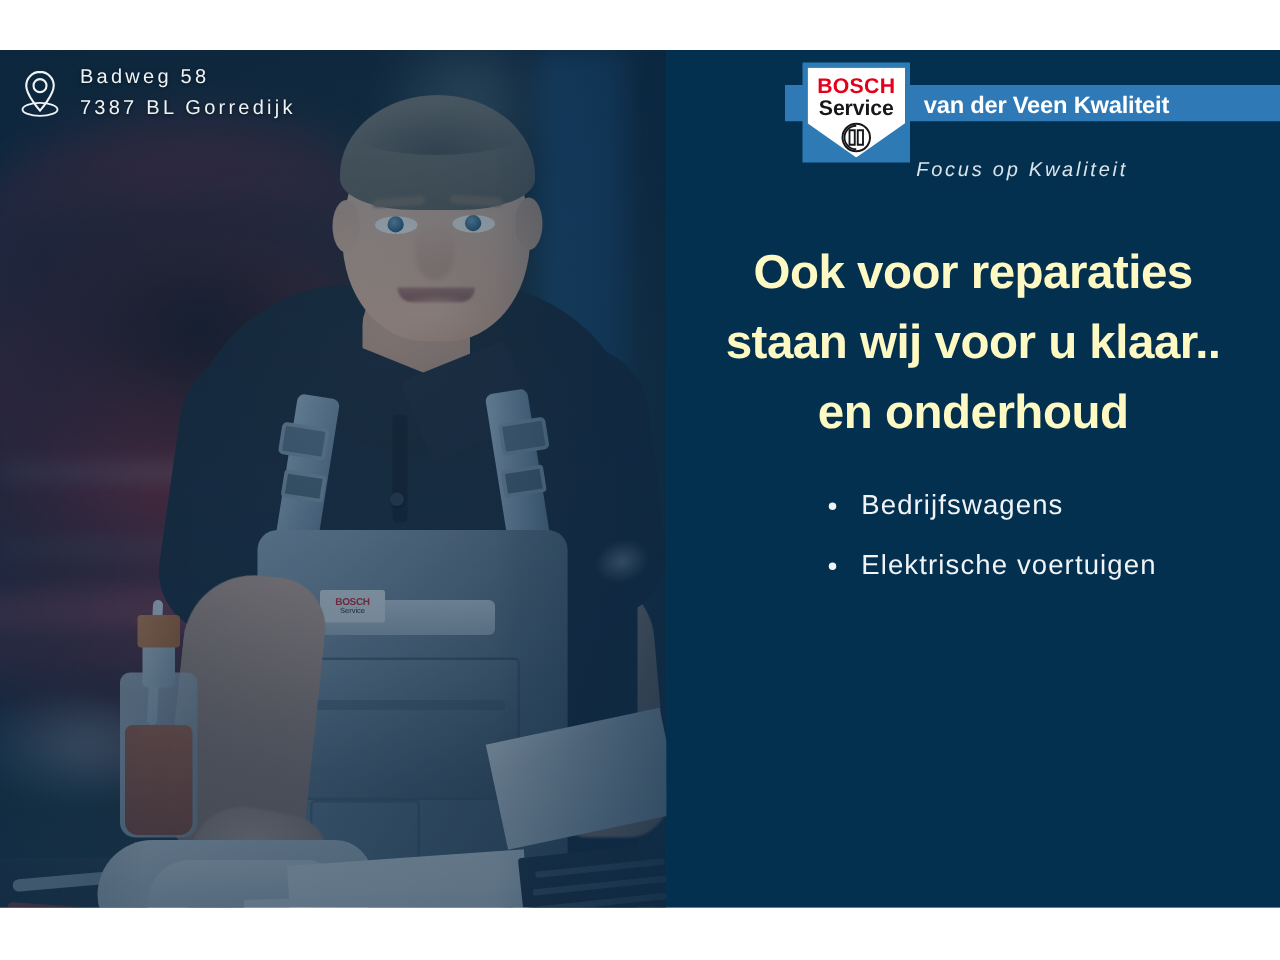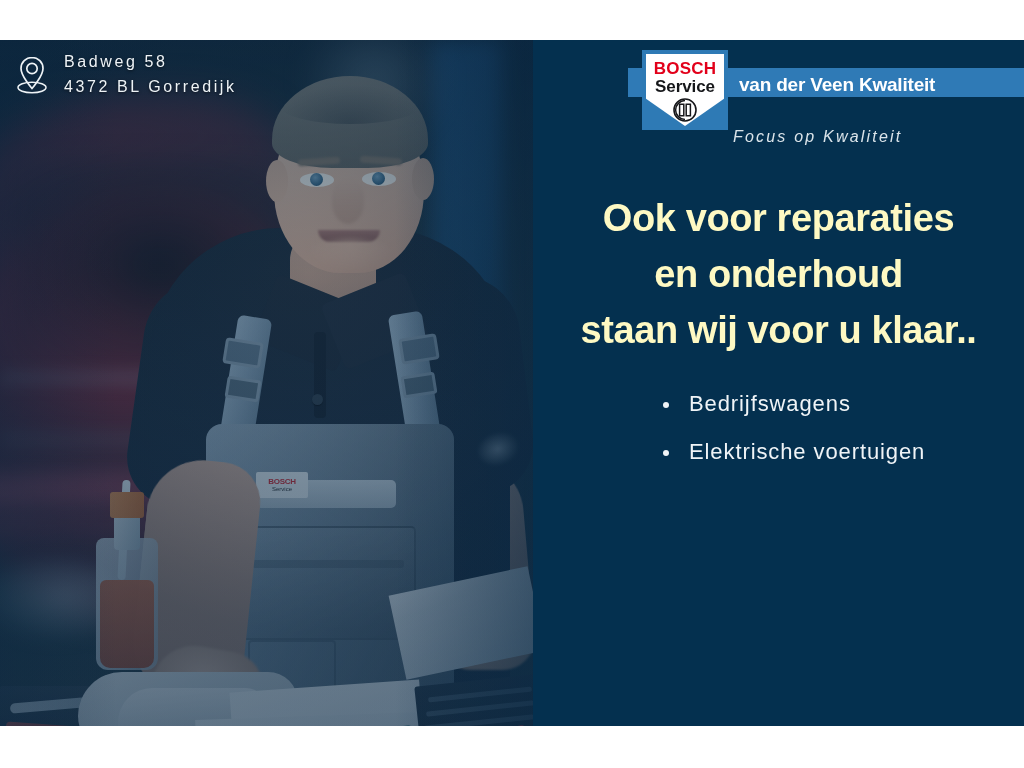--- a/index.html
+++ b/index.html
@@ -507,21 +507,21 @@
     <div class="ph" id="grade2"></div>
 
     <div id="address-block">
       <svg id="pin-icon" viewBox="0 0 36 42" fill="none">
         <path d="M18 3.5c-6.1 0-11 4.9-11 11 0 7.6 11 20 11 20s11-12.4 11-20c0-6.1-4.9-11-11-11z" stroke="#eef3f6" stroke-width="1.7" fill="none"></path>
         <circle cx="18" cy="14.5" r="5.2" stroke="#eef3f6" stroke-width="1.7" fill="none"></circle>
         <ellipse cx="18" cy="33.5" rx="14" ry="5.2" stroke="#eef3f6" stroke-width="1.5" fill="none"></ellipse>
       </svg>
       <div id="address-lines">
         <span>Badweg 58</span>
-        <span>4372 BL Gorredijk</span>
+        <span>7387 BL Gorredijk</span>
       </div>
     </div>
   </div>
 
   <div id="panel">
 
     <div id="brand-row">
       <div id="blue-band"></div>
 
       <div id="bosch-logo">
@@ -535,22 +535,22 @@
           </svg>
         </div>
       </div>
 
       <div id="brand-name">van der Veen Kwaliteit</div>
       <div id="brand-tagline">Focus op Kwaliteit</div>
     </div>
 
     <div id="headline">
       <div>Ook voor reparaties</div>
+      <div>staan wij voor u klaar..</div>
       <div>en onderhoud</div>
-      <div>staan wij voor u klaar..</div>
     </div>
 
     <ul id="bullets">
       <li>Bedrijfswagens</li>
       <li>Elektrische voertuigen</li>
     </ul>
 
   </div>
 </div>
 

